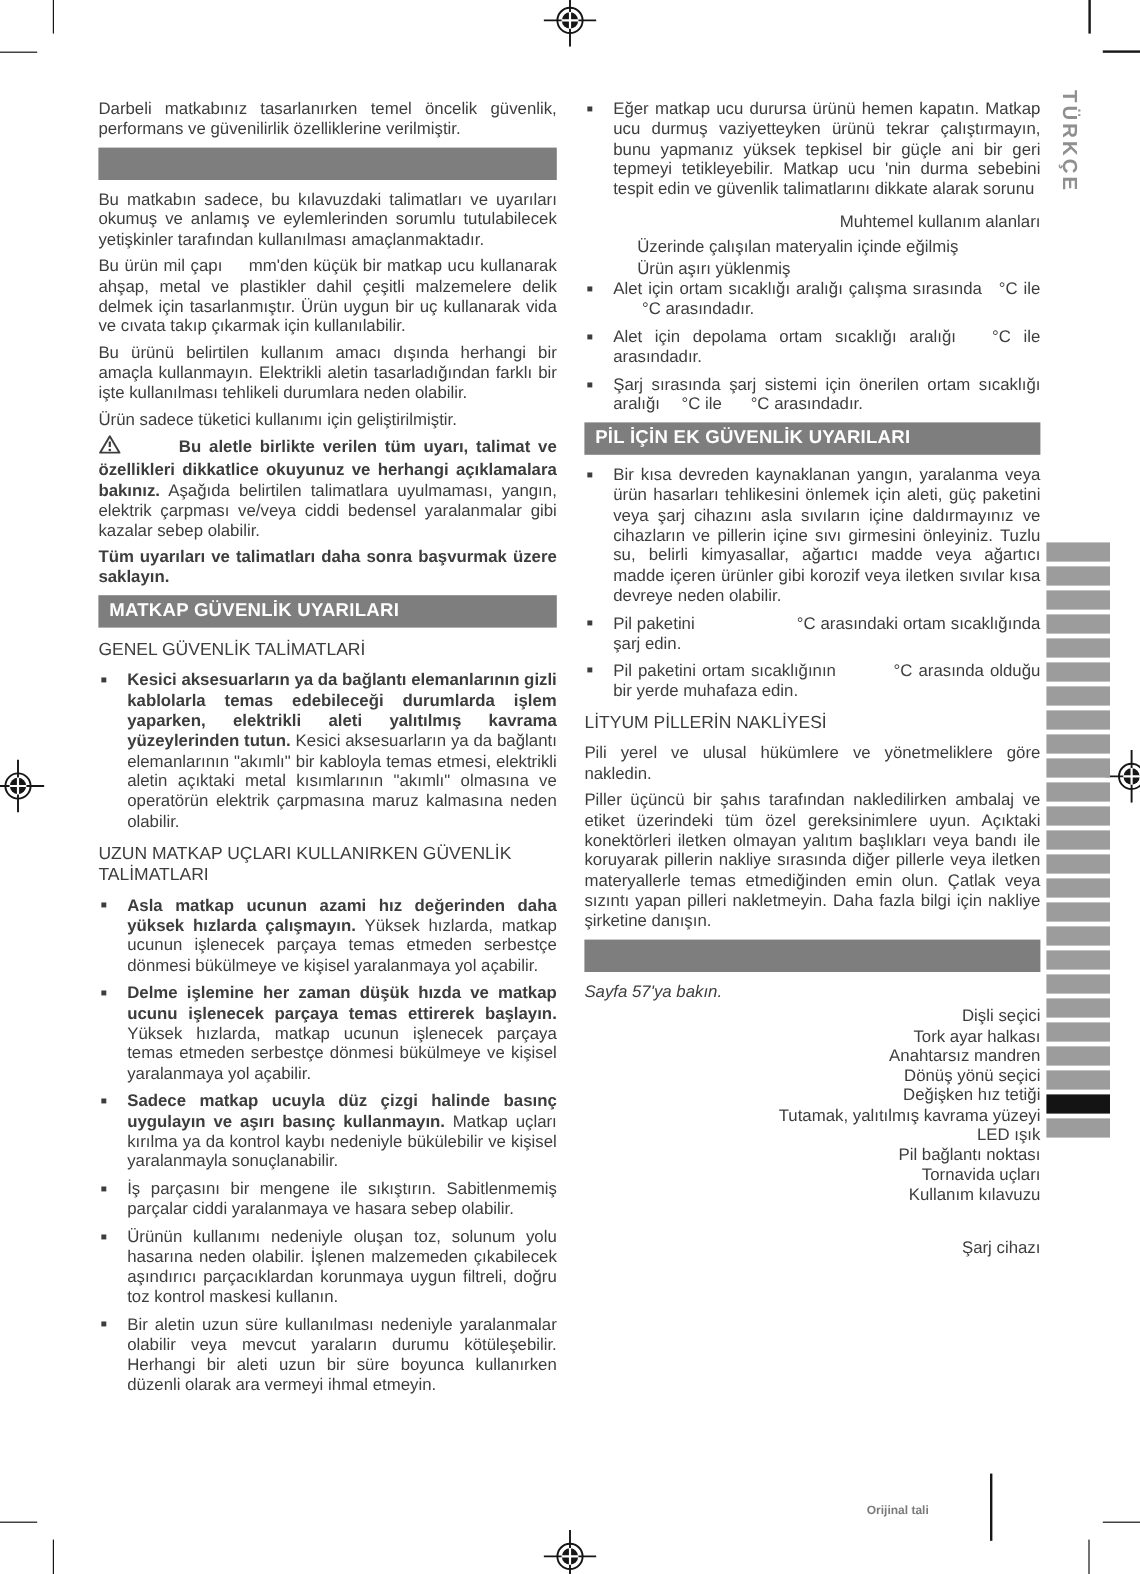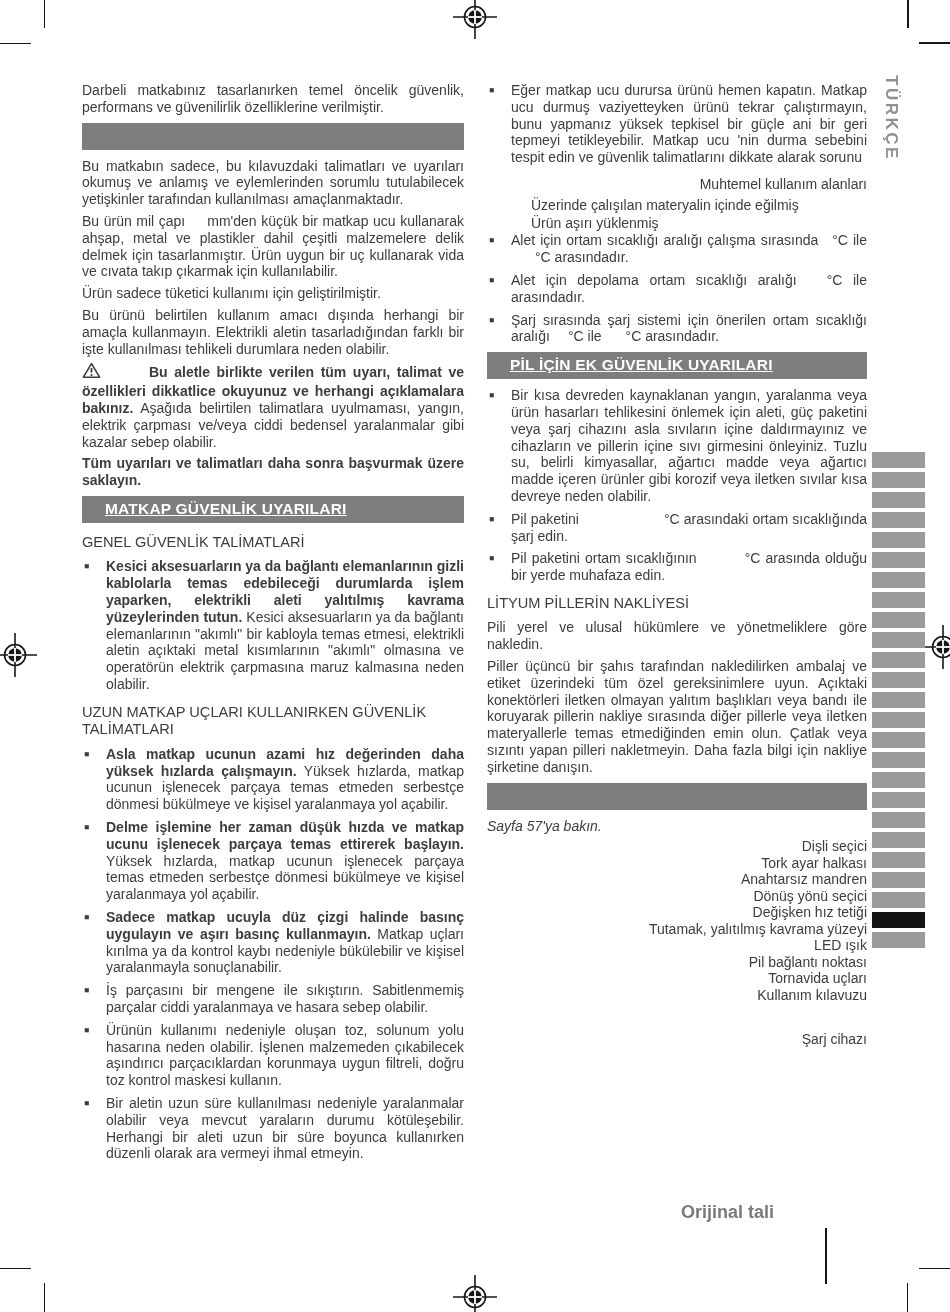--- a/index.html
+++ b/index.html
@@ -9,38 +9,38 @@
   html,body{margin:0;padding:0;background:#ffffff;}
   #page{position:relative;width:950px;height:1312px;background:#fff;overflow:hidden;
         font-family:"Liberation Sans",sans-serif;color:var(--body);}
   .col{position:absolute;top:82px;font-size:14px;line-height:16.8px;}
   #left-col{left:82px;width:382px;}
   #right-col{left:487px;width:380px;}
   .para{margin:0 0 5px;text-align:justify;}
   .para.bold{font-weight:bold;}
   .b{font-weight:bold;}
   .secbar{height:27px;background:var(--bar);margin:7px 0 8px;display:flex;align-items:center;}
-  .secbar span{color:var(--bartext);font-weight:bold;font-size:15.5px;padding-left:23px;letter-spacing:.2px;text-decoration:underline;}
+  .secbar span{color:var(--bartext);font-weight:bold;font-size:15.5px;padding-left:9px;letter-spacing:.2px;}
   .subhead{font-weight:normal;font-size:14.6px;line-height:17.5px;margin:11px 0 7px;text-align:left;}
   .bullet{display:flex;margin:0 0 6px;}
   .bmark{flex:0 0 24px;font-size:8.5px;line-height:16.8px;padding-left:2px;box-sizing:border-box;}
   .btext{flex:1;text-align:justify;}
   .sub{margin:10px 0 4px;padding-left:25px;text-align:right;}
   .sub2{padding-left:44px;text-align:left;margin:0 0 1px;}
   .item{padding-left:24px;text-align:right;line-height:16.5px;}
   .ital{font-style:italic;text-align:left;margin:5px 0 4px;}
   .gapspan{display:inline-block;height:1px;}
   .warnicon{display:inline-block;vertical-align:-2px;}
   #lang-label{position:absolute;left:881px;top:75px;writing-mode:vertical-rl;
       font-weight:bold;font-size:17px;letter-spacing:2.5px;color:var(--labelgray);}
   #tab-strip{position:absolute;left:872px;top:452px;}
   .tab{width:53px;height:16px;background:var(--tabgray);margin-bottom:4px;}
   .tab.active{background:var(--tabactive);}
-  #footer-note{position:absolute;left:487px;top:1202px;width:287px;text-align:right;
-      font-weight:bold;font-size:18px;color:#7a7a7a;}
+  #footer-note{position:absolute;left:487px;top:1254px;width:287px;text-align:right;
+      font-weight:bold;font-size:10px;color:#7a7a7a;}
   .regmark{position:absolute;width:44px;height:44px;}
   .mark{position:absolute;background:var(--mark);}
   #cm-tl-v{left:43.5px;top:0;width:1.5px;height:28px;}
   #cm-tl-h{left:0;top:42.5px;width:31px;height:1.5px;}
   #cm-tr-v{left:907px;top:0;width:1.5px;height:28px;}
   #cm-tr-h{left:919px;top:42px;width:31px;height:1.5px;}
   #cm-bl-v{left:43.5px;top:1283px;width:1.5px;height:29px;}
   #cm-bl-h{left:0;top:1267.5px;width:31px;height:1.5px;}
   #cm-br-v{left:906.5px;top:1283px;width:1.5px;height:29px;}
   #cm-br-h{left:919px;top:1267.5px;width:31px;height:1.5px;}
@@ -122,22 +122,22 @@
       <div class="tab"></div>
       <div class="tab active"></div>
       <div class="tab"></div>
     </div>
 
   <div class="col" id="left-col">
       <div class="para"><span>Darbeli matkabınız tasarlanırken temel öncelik güvenlik, performans ve güvenilirlik özelliklerine verilmiştir.</span></div>
       <div class="secbar"></div>
       <div class="para"><span>Bu matkabın sadece, bu kılavuzdaki talimatları ve uyarıları okumuş ve anlamış ve eylemlerinden sorumlu tutulabilecek yetişkinler tarafından kullanılması amaçlanmaktadır.</span></div>
       <div class="para"><span>Bu ürün mil çapı</span><span class="gapspan" style="width: 22px;"></span><span>mm'den küçük bir matkap ucu kullanarak ahşap, metal ve plastikler dahil çeşitli malzemelere delik delmek için tasarlanmıştır. Ürün uygun bir uç kullanarak vida ve cıvata takıp çıkarmak için kullanılabilir.</span></div>
+      <div class="para"><span>Bu ürünü belirtilen kullanım amacı dışında herhangi bir amaçla kullanmayın. Elektrikli aletin tasarladığından farklı bir işte kullanılması tehlikeli durumlara neden olabilir.</span></div>
       <div class="para"><span>Ürün sadece tüketici kullanımı için geliştirilmiştir.</span></div>
-      <div class="para"><span>Bu ürünü belirtilen kullanım amacı dışında herhangi bir amaçla kullanmayın. Elektrikli aletin tasarladığından farklı bir işte kullanılması tehlikeli durumlara neden olabilir.</span></div>
       <div class="para"><span class="warnicon"><svg width="19" height="17" viewBox="0 0 19 17">
             <path d="M9.5 1.6 L17.6 15.2 L1.4 15.2 Z" fill="none" stroke="#3d3d3d" stroke-width="1.6" stroke-linejoin="round"></path>
             <line x1="9.5" y1="6" x2="9.5" y2="10.6" stroke="#3d3d3d" stroke-width="1.8"></line>
             <circle cx="9.5" cy="13" r="1.1" fill="#3d3d3d"></circle>
           </svg></span><span class="gapspan" style="width: 48px;"></span><span class="b">Bu aletle birlikte verilen tüm uyarı, talimat ve özellikleri dikkatlice okuyunuz ve herhangi açıklamalara bakınız.</span><span> Aşağıda belirtilen talimatlara uyulmaması, yangın, elektrik çarpması ve/veya ciddi bedensel yaralanmalar gibi kazalar sebep olabilir.</span></div>
       <div class="para bold"><span>Tüm uyarıları ve talimatları daha sonra başvurmak üzere saklayın.</span></div>
       <div class="secbar">
         <span>MATKAP GÜVENLİK UYARILARI</span>
       </div>
       <div class="subhead">GENEL GÜVENLİK TALİMATLARİ</div>

